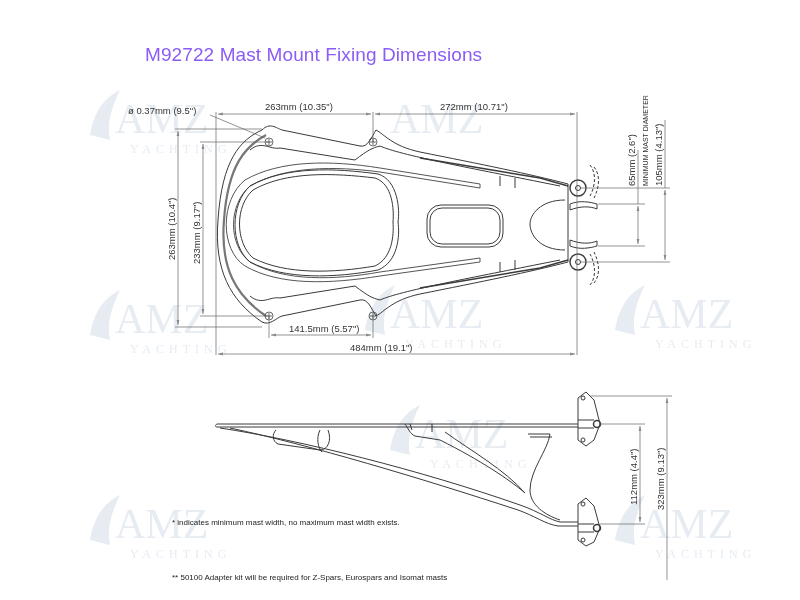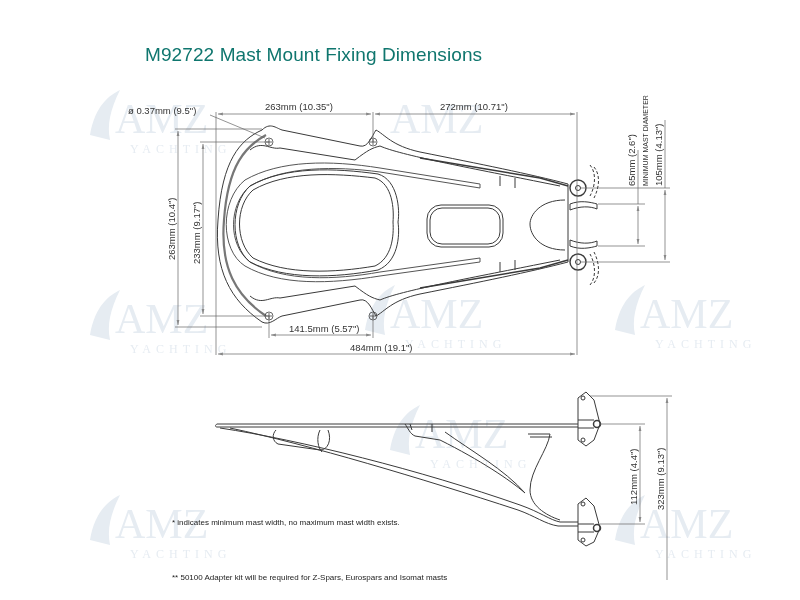--- a/index.html
+++ b/index.html
@@ -1,17 +1,17 @@
 <!DOCTYPE html>
 <html><head>
 <meta charset="utf-8">
 <style>
   html, body { margin:0; padding:0; background:#ffffff; }
   body { width:800px; height:600px; position:relative; overflow:hidden; font-family:"Liberation Sans", sans-serif; }
-  .title { position:absolute; left:145px; top:44px; font-size:19px; color:#0f766e; letter-spacing:0.1px; }
+  .title { position:absolute; left:145px; top:44px; font-size:19px; color:#8b5cf6; letter-spacing:0.1px; }
   svg.drawing { position:absolute; left:0; top:0; }
   .dim { font-family:"Liberation Sans", sans-serif; font-size:9.5px; fill:#333; }
   .dim-small { font-family:"Liberation Sans", sans-serif; font-size:7px; fill:#333; }
   .note { position:absolute; left:172px; font-size:8px; color:#222; }
   .wm text { font-family:"Liberation Serif", serif; fill:#e6ecf2; }
 </style>
 </head>
 <body>
 
 <div class="title">M92722 Mast Mount Fixing Dimensions</div>

